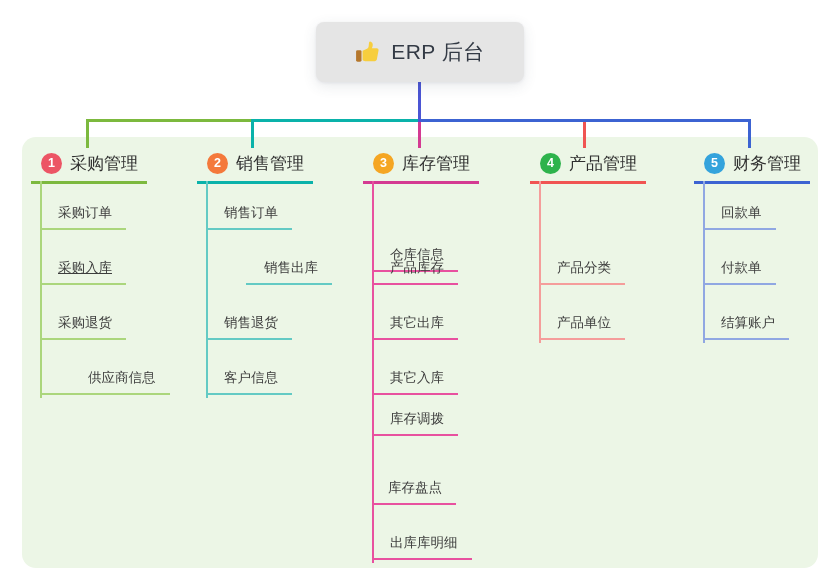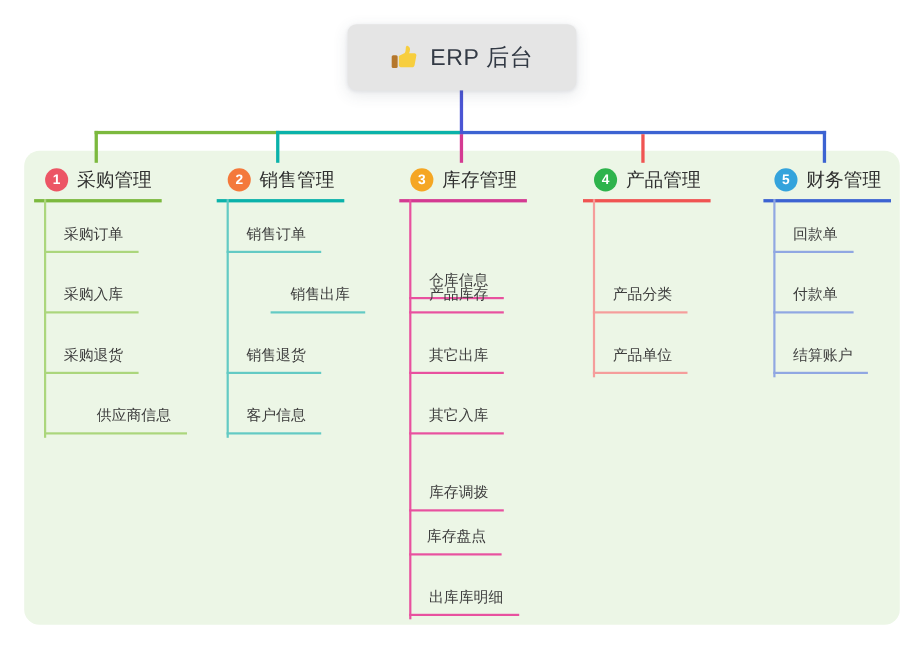--- a/index.html
+++ b/index.html
@@ -73,21 +73,21 @@
     <span class="root-title">ERP 后台</span>
   </div>
 
   <div class="branch b1" style="--accent: #7cb93e; --badge: #ec5565; --childline: #abd67c;">
     <div class="branch-header">
       <span class="badge">1</span>
       <span class="branch-label">采购管理</span>
     </div>
     <div class="vline" style="height: 217px;"></div>
   <div class="child" style="top: 55px;">采购订单</div>
-      <div class="child" style="top: 110px;">采购入库</div>
+      <div class="child" style="top: 110px; text-decoration: underline;">采购入库</div>
       <div class="child" style="top: 165px;">采购退货</div>
       <div class="child" style="top: 220px; padding-left: 48px;">供应商信息</div>
     </div>
 
   <div class="branch b2" style="--accent: #0ab2aa; --badge: #f4793b; --childline: #63cac4;">
     <div class="branch-header">
       <span class="badge">2</span>
       <span class="branch-label">销售管理</span>
     </div>
     <div class="vline" style="height: 217px;"></div>
@@ -100,21 +100,21 @@
   <div class="branch b3" style="--accent: #d43a92; --badge: #f5a623; --childline: #e8519f;">
     <div class="branch-header">
       <span class="badge">3</span>
       <span class="branch-label">库存管理</span>
     </div>
     <div class="vline" style="height: 382px;"></div>
   <div class="child" style="top: 53px; margin-top: 44px;">仓库信息</div>
       <div class="child" style="top: 110px;">产品库存</div>
       <div class="child" style="top: 165px;">其它出库</div>
       <div class="child" style="top: 220px;">其它入库</div>
-      <div class="child" style="top: 290px;">库存调拨</div>
+      <div class="child" style="top: 261px;">库存调拨</div>
       <div class="child" style="top: 330px; padding-left: 16px;">库存盘点</div>
       <div class="child" style="top: 385px;">出库库明细</div>
     </div>
 
   <div class="branch b4" style="--accent: #f05452; --badge: #2eb34c; --childline: #f59d9b;">
     <div class="branch-header">
       <span class="badge">4</span>
       <span class="branch-label">产品管理</span>
     </div>
     <div class="vline" style="height: 162px;"></div>

